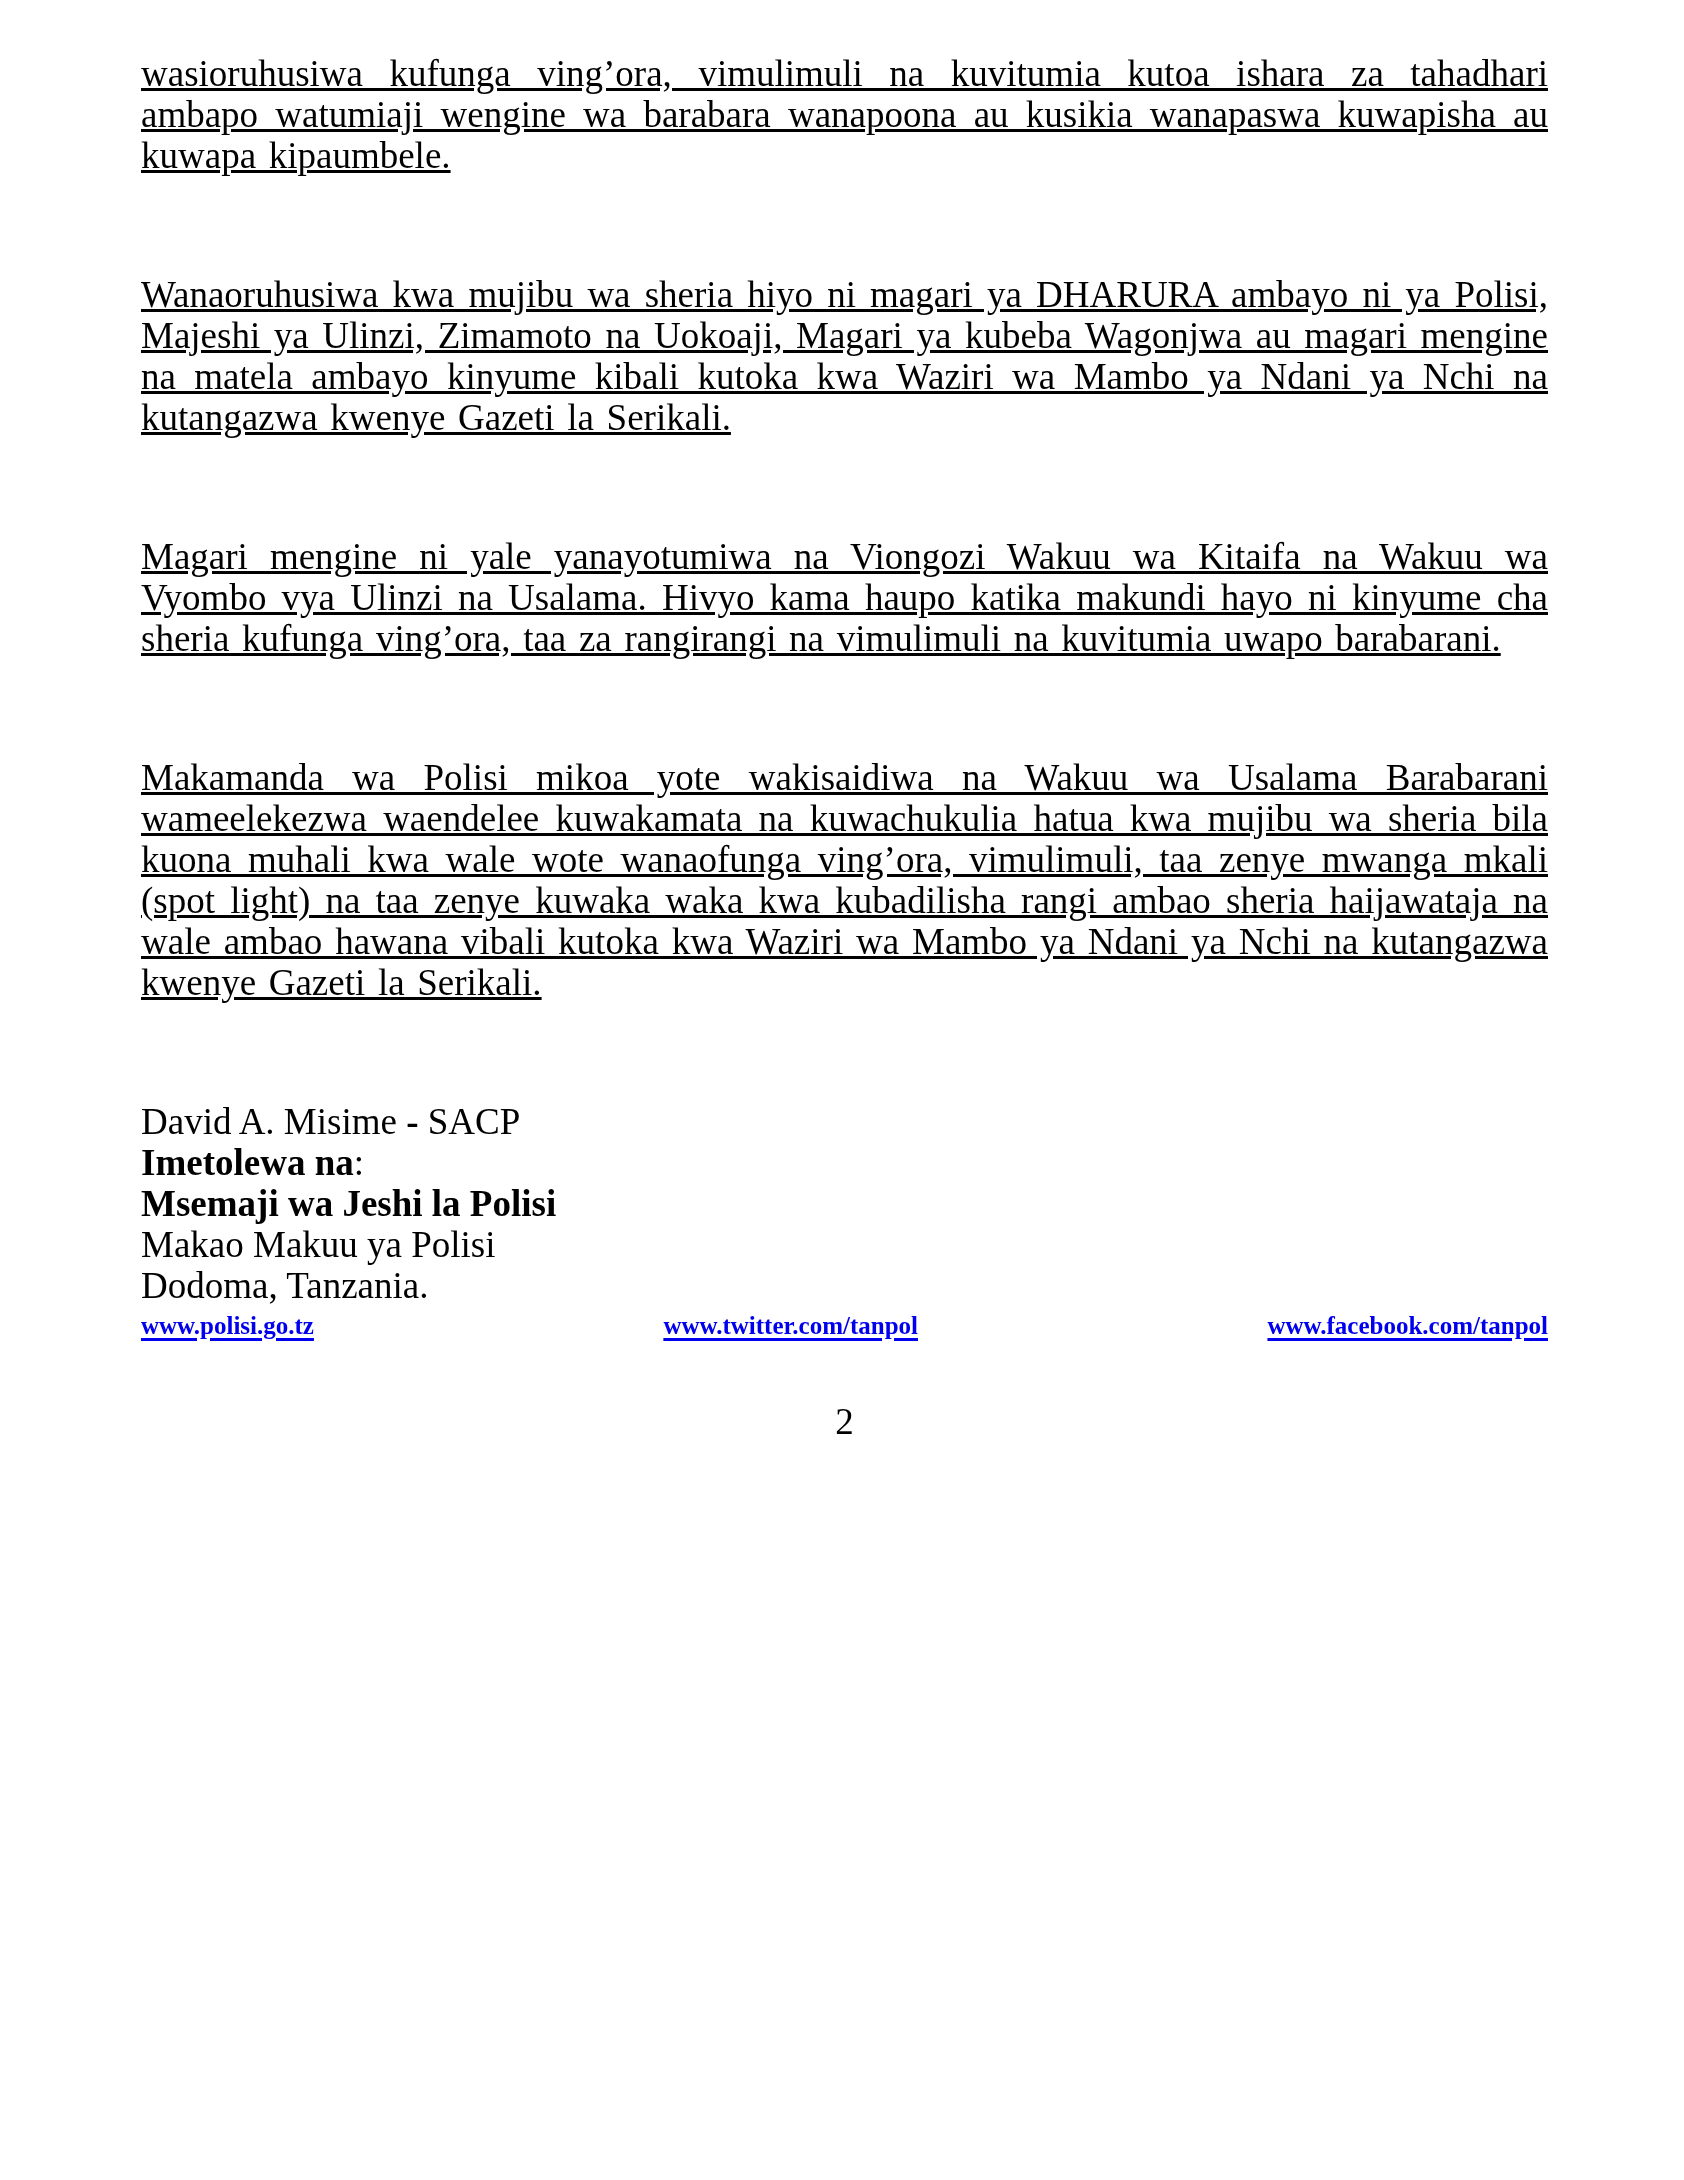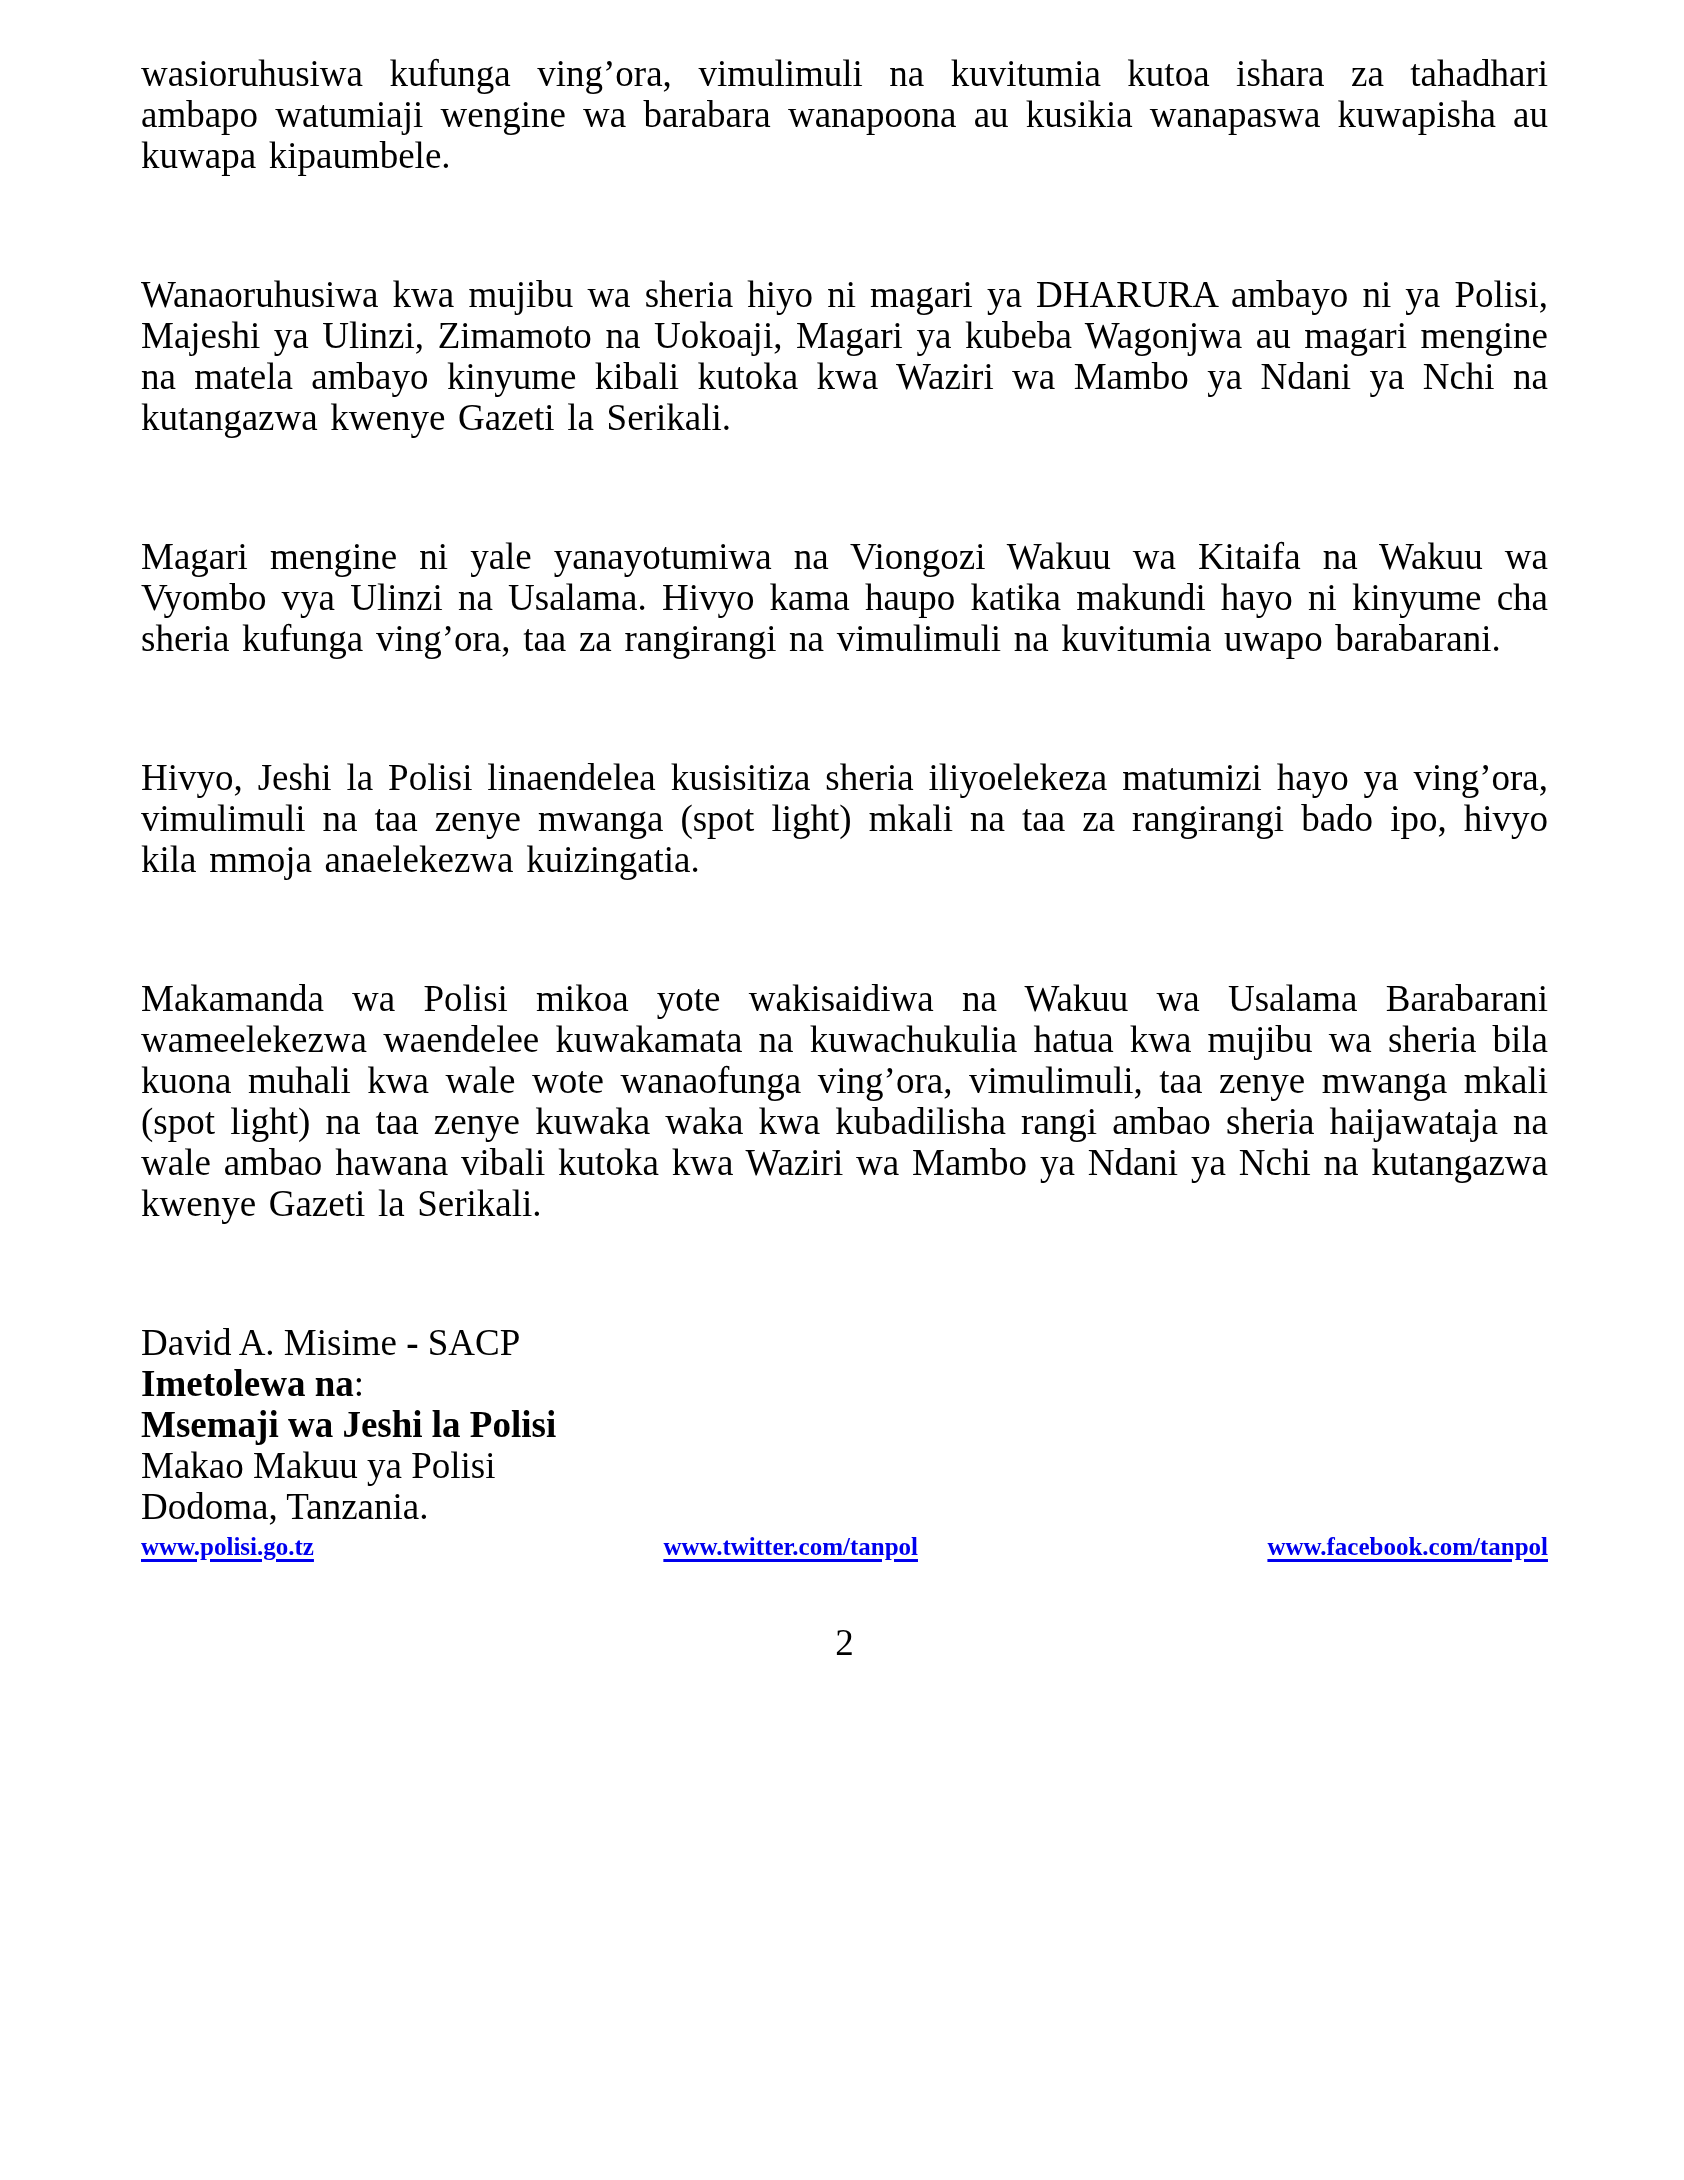--- a/index.html
+++ b/index.html
@@ -22,20 +22,21 @@
     left: 141px;
     width: 1407px;
   }
   .body-par {
     margin: 0 0 98px 0;
     font-size: 37px;
     line-height: 41px;
     word-spacing: 3.4px;
     text-align: justify;
     text-align-last: left;
+    text-decoration: underline;
   }
   .footer-block {
     margin-top: 0;
   }
   .f-line {
     font-size: 37px;
     line-height: 41px;
   }
   .bold { font-weight: bold; }
   .links-row {
@@ -64,21 +65,20 @@
 </style>
 </head>
 <body>
 
 <div class="page">
   <div class="content">
 
     <p class="body-par">wasioruhusiwa kufunga ving’ora, vimulimuli na kuvitumia kutoa ishara za tahadhari ambapo watumiaji wengine wa barabara wanapoona au kusikia wanapaswa kuwapisha au kuwapa kipaumbele.</p>
     <p class="body-par">Wanaoruhusiwa kwa mujibu wa sheria hiyo ni magari ya DHARURA ambayo ni ya Polisi, Majeshi ya Ulinzi, Zimamoto na Uokoaji, Magari ya kubeba Wagonjwa au magari mengine na matela ambayo kinyume kibali kutoka kwa Waziri wa Mambo ya Ndani ya Nchi na kutangazwa kwenye Gazeti la Serikali.</p>
     <p class="body-par">Magari mengine ni yale yanayotumiwa na Viongozi Wakuu wa Kitaifa na Wakuu wa Vyombo vya Ulinzi na Usalama. Hivyo kama haupo katika makundi hayo ni kinyume cha sheria kufunga ving’ora, taa za rangirangi na vimulimuli na kuvitumia uwapo barabarani.</p>
-    <p class="body-par">Hivyo, Jeshi la Polisi linaendelea kusisitiza sheria iliyoelekeza matumizi hayo ya ving’ora, vimulimuli na taa zenye mwanga (spot light) mkali na taa za rangirangi bado ipo, hivyo kila mmoja anaelekezwa kuizingatia.</p>
     <p class="body-par">Makamanda wa Polisi mikoa yote wakisaidiwa na Wakuu wa Usalama Barabarani wameelekezwa waendelee kuwakamata na kuwachukulia hatua kwa mujibu wa sheria bila kuona muhali kwa wale wote wanaofunga ving’ora, vimulimuli, taa zenye mwanga mkali (spot light) na taa zenye kuwaka waka kwa kubadilisha rangi ambao sheria haijawataja na wale ambao hawana vibali kutoka kwa Waziri wa Mambo ya Ndani ya Nchi na kutangazwa kwenye Gazeti la Serikali.</p>
 
     <div class="footer-block">
       <div class="f-line">
         <span>David A. Misime </span><span class="bold">-</span><span> SACP</span>
       </div>
       <div class="f-line">
         <span class="bold">Imetolewa na</span><span>:</span>
       </div>
       <div class="f-line bold">Msemaji wa Jeshi la Polisi</div>

